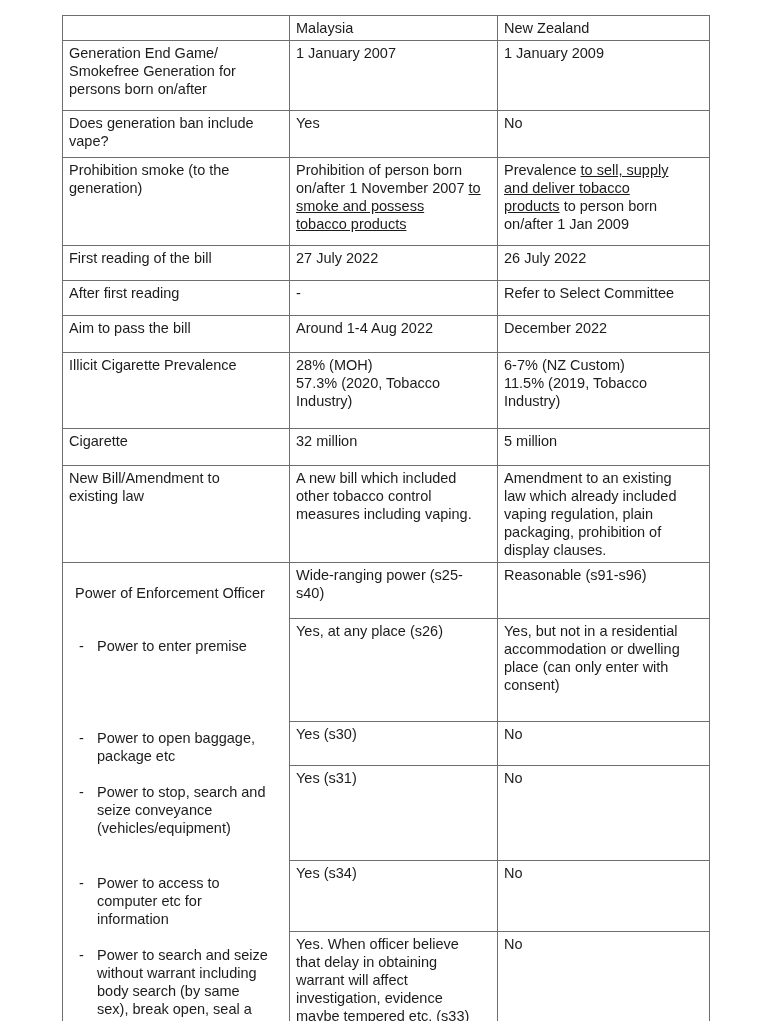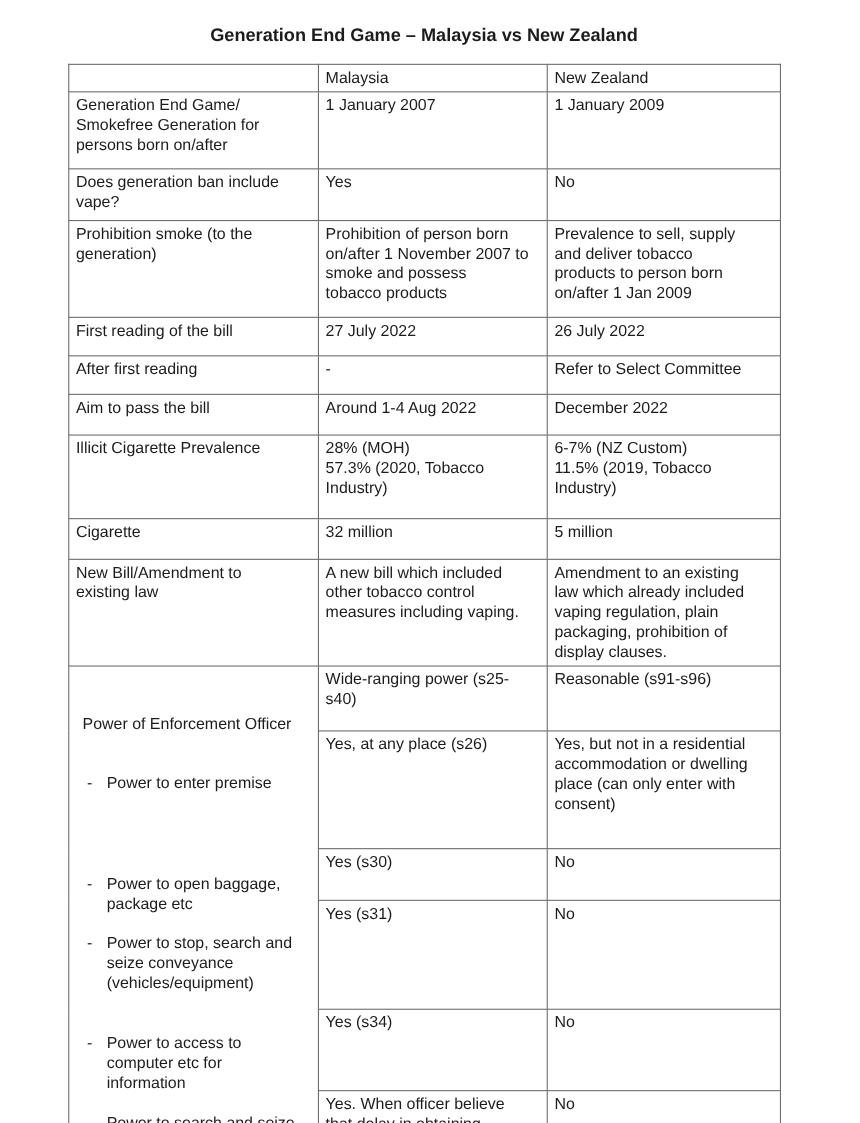--- a/index.html
+++ b/index.html
@@ -28,38 +28,37 @@
   }
   table.cmp td {
     border: 1px solid #6e6e6e;
     vertical-align: top;
     padding: 3px 5px 3px 6px;
     font-size: 14.5px;
     line-height: 18px;
     white-space: pre-line;
     overflow: hidden;
   }
-  .u { }
+  .u { text-decoration: underline; }
   td.power-cell { padding: 3px 0 3px 0; white-space: normal; }
-  .power-head { padding-left: 6px; white-space: pre-line; margin-top: 23px; }
+  .power-head { padding-left: 6px; white-space: pre-line; }
   .bullet { display: flex; padding-left: 10px; }
   .bullet .dash { flex: 0 0 18px; width: 18px; }
   .bullet .btxt { flex: 1 1 auto; white-space: pre-line; padding-right: 4px; }
   .b1 { margin-top: 17px; }
   .b2 { margin-top: 56px; }
   .b3 { margin-top: 0; }
   .b4 { margin-top: 19px; }
   .b5 { margin-top: 0; }
 </style>
 </head>
 <body>
 
 <div class="page">
 
-  <div class="doc-title">Generation End Game – Malaysia vs New Zealand</div>
 
   <table class="cmp">
     <colgroup>
       <col style="width:227px">
       <col style="width:208px">
       <col style="width:212px">
     </colgroup>
 
     <tbody>
         <tr style="height:24px">

